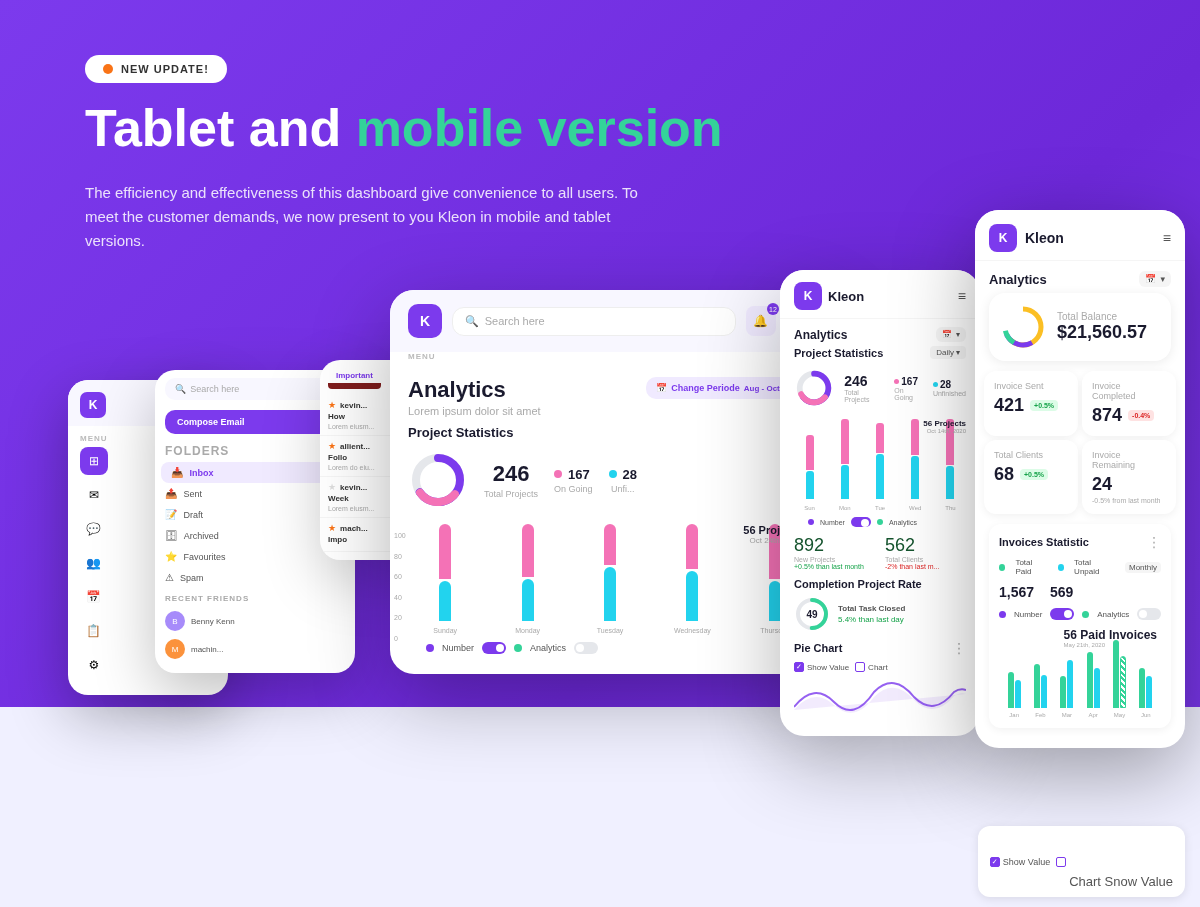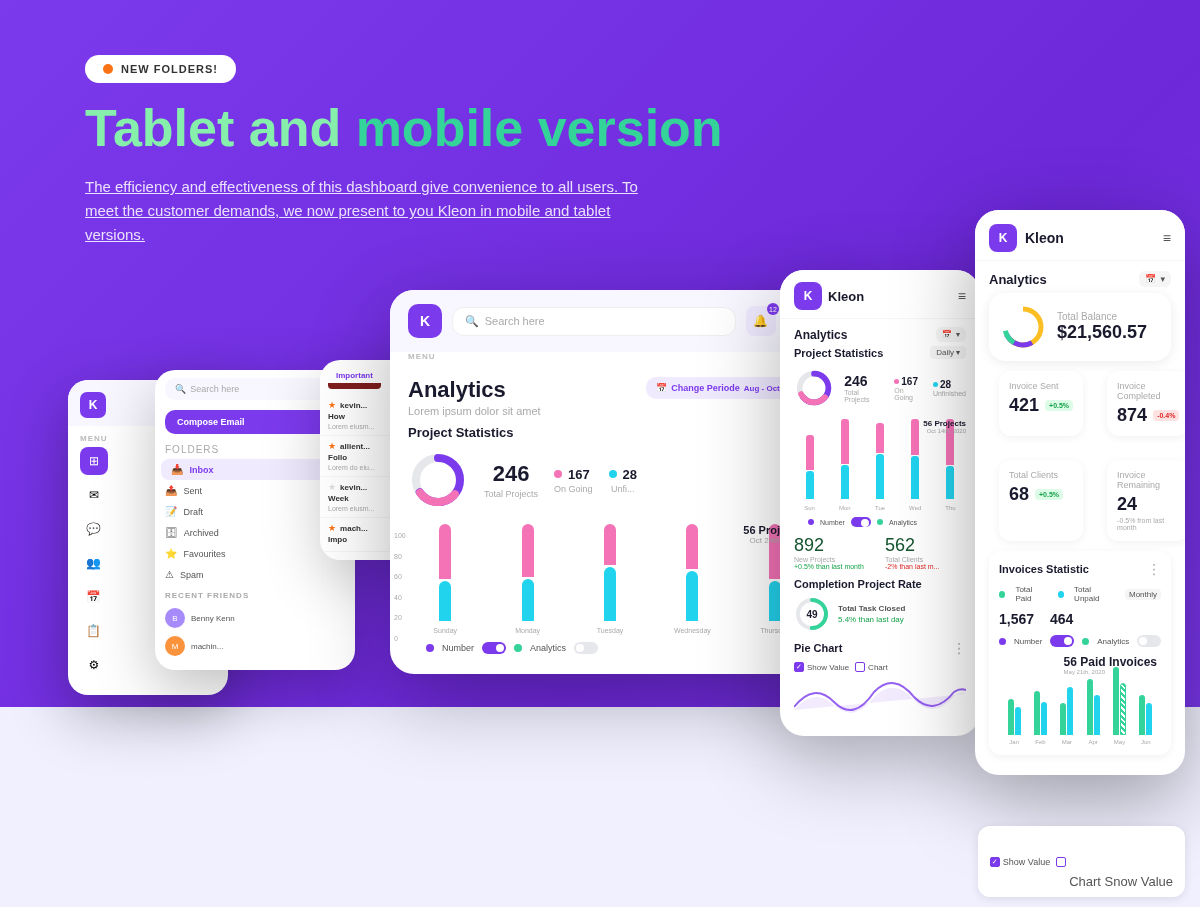--- a/index.html
+++ b/index.html
@@ -66,29 +66,28 @@
       z-index: 10;
       width: 650px;
     }
     .main-heading h1 {
       font-size: 52px;
       font-weight: 800;
       color: white;
       line-height: 1.1;
     }
     .main-heading h1 span {
-      color: #86efac;
+      color: #ffffff;
     }
     .main-heading p {
-      margin-top: 18px;
+      margin-top: 24px;
       font-size: 15px;
       color: rgba(255,255,255,0.85);
       line-height: 1.6;
       max-width: 580px;
-      text-decoration: underline;
     }
 
     
 
     
     .device-left {
       position: absolute;
       left: 68px;
       top: 380px;
       width: 160px;
@@ -164,23 +163,23 @@
       display: flex;
       align-items: center;
       gap: 4px;
       margin: 10px 10px 6px;
     }
     .folders-header {
       display: flex;
       align-items: center;
       justify-content: space-between;
       padding: 4px 10px;
-      font-size: 10px;
+      font-size: 12px;
       color: #aaa;
-      font-weight: 400;
+      font-weight: 700;
       letter-spacing: 1px;
       text-align: right;
     }
     .folder-item {
       padding: 5px 10px;
       font-size: 9px;
       display: flex;
       align-items: center;
       gap: 6px;
       color: #555;
@@ -562,22 +561,22 @@
     }
     .balance-amount {
       font-size: 18px;
       font-weight: 800;
       color: #1a1a2e;
     }
     
     .invoice-grid {
       display: grid;
       grid-template-columns: 1fr 1fr;
-      gap: 24px;
-      padding: 0 24px;
+      gap: 4px;
+      padding: 0 9px;
       margin-bottom: 10px;
     }
     .invoice-card {
       background: white;
       border-radius: 12px;
       padding: 10px;
       box-shadow: 0 2px 8px rgba(0,0,0,0.06);
     }
     .invoice-card-label {
       font-size: 9px;
@@ -922,21 +921,21 @@
     }
   </style>
 </head>
 <body>
 
 <div class="bg-purple"></div>
 <div class="bg-white-bottom"></div>
 
 <div class="new-update-badge">
   <div class="badge-dot"></div>
-  <span class="badge-text">NEW FOLDERS!</span>
+  <span class="badge-text">NEW UPDATE!</span>
 </div>
 
 <div class="main-heading">
   <h1>
     <span>Tablet and</span>
     <span style="color:#34d399">mobile version</span>
   </h1>
   <p>The efficiency and effectiveness of this dashboard give convenience to all users. To meet the customer demands, we now present to you Kleon in mobile and tablet versions.</p>
 </div>
 
@@ -1377,21 +1376,21 @@
     </div>
     <div class="inv-legend">
       <span style="width:7px;height:7px;border-radius:50%;background:#34d399;display:inline-block;"></span>
       <span>Total Paid</span>
       <span style="width:7px;height:7px;border-radius:50%;background:#22d3ee;display:inline-block;"></span>
       <span>Total Unpaid</span>
       <span style="margin-left:auto;font-size:8px;color:#555;background:#f5f5f5;border-radius:4px;padding:1px 4px;">Monthly</span>
     </div>
     <div class="inv-numbers">
       <span>1,567</span>
-      <span>464</span>
+      <span>569</span>
     </div>
     <div class="inv-toggle-row">
       <span style="width:7px;height:7px;border-radius:50%;background:#7c3aed;display:inline-block;"></span>
       <span>Number</span>
       <div class="toggle-switch"></div>
       <span style="width:7px;height:7px;border-radius:50%;background:#34d399;display:inline-block;"></span>
       <span>Analytics</span>
       <div class="toggle-switch toggle-switch-off"></div>
     </div>
 

